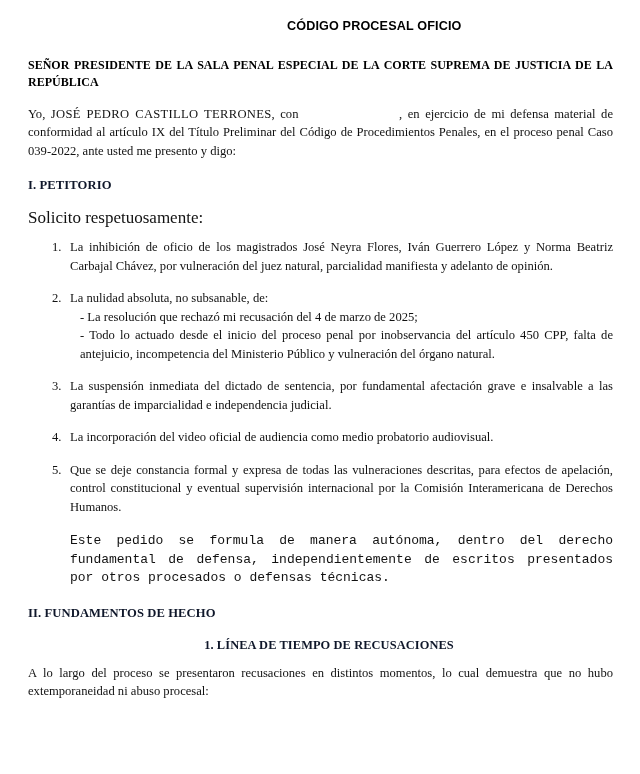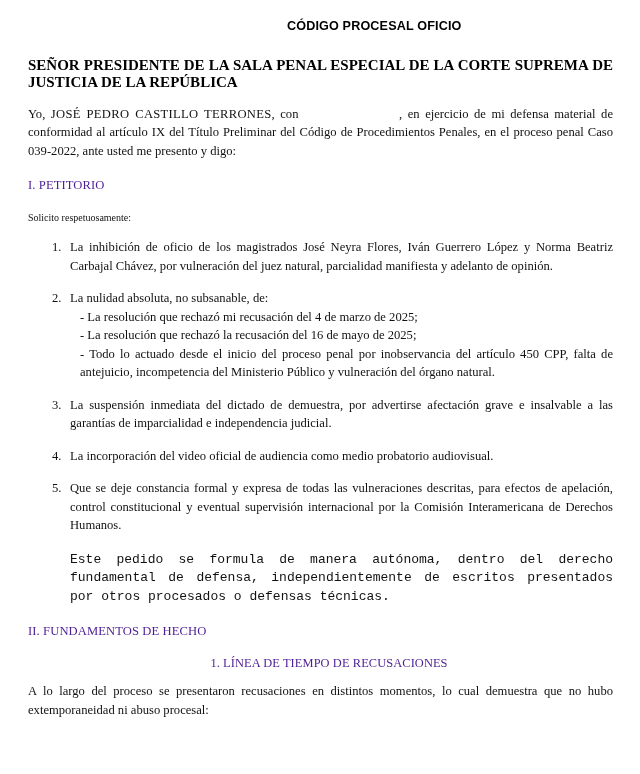--- a/index.html
+++ b/index.html
@@ -40,21 +40,21 @@
   }
   .title-block .last-line {
     text-align-last: left;
   }
 
   
   .addressee {
     margin: 19px 0 0 0;
     font-family: "Liberation Serif", "DejaVu Serif", serif;
     font-weight: bold;
-    font-size: 15px;
+    font-size: 12px;
     line-height: 17.5px;
     text-align: justify;
     text-align-last: left;
     color: #000000;
   }
 
   
   .body-par {
     margin: 13px 0 0 0;
     font-size: 12.6px;
@@ -73,34 +73,34 @@
     background: #ffffff;
   }
   strong.name {
     font-weight: normal;
     letter-spacing: 0.3px;
   }
 
   
   .section-heading {
     margin: 17px 0 0 0;
-    font-weight: normal;
+    font-weight: bold;
     font-size: 12.6px;
     line-height: 16px;
     letter-spacing: 0.1px;
-    color: #4c1d95;
+    color: #0f172a;
   }
   .section-heading.sub {
     margin: 16px 0 0 17px;
     font-size: 12.4px;
     text-align: center;
   }
   .lead-in {
     margin: 16px 0 0 0;
-    font-size: 10px;
+    font-size: 17px;
     line-height: 18px;
   }
 
   
   ol.petition {
     list-style: none;
     margin: 11px 0 0 0;
     padding: 0;
   }
   ol.petition > li {
@@ -177,28 +177,27 @@
     <li>
       <span class="num">1.</span>
       <span>La inhibición de oficio de los magistrados José Neyra Flores, Iván Guerrero López y Norma Beatriz Carbajal Chávez, por vulneración del juez natural, parcialidad manifiesta y adelanto de opinión.</span>
     </li>
 
     <li>
       <span class="num">2.</span>
       <span>La nulidad absoluta, no subsanable, de:</span>
       <ul class="dash-list">
         <li>- La resolución que rechazó mi recusación del 4 de marzo de 2025;</li>
-        <li>- La resolución que rechazó la recusación del 16 de mayo de 2025;</li>
         <li class="wrap">- Todo lo actuado desde el inicio del proceso penal por inobservancia del artículo 450 CPP, falta de antejuicio, incompetencia del Ministerio Público y vulneración del órgano natural.</li>
       </ul>
     </li>
 
     <li>
       <span class="num">3.</span>
-      <span>La suspensión inmediata del dictado de demuestra, por advertirse afectación grave e insalvable a las garantías de imparcialidad e independencia judicial.</span>
+      <span>La suspensión inmediata del dictado de sentencia, por fundamental afectación grave e insalvable a las garantías de imparcialidad e independencia judicial.</span>
     </li>
 
     <li>
       <span class="num">4.</span>
       <span>La incorporación del video oficial de audiencia como medio probatorio audiovisual.</span>
     </li>
 
     <li>
       <span class="num">5.</span>
       <span>Que se deje constancia formal y expresa de todas las vulneraciones descritas, para efectos de apelación, control constitucional y eventual supervisión internacional por la Comisión Interamericana de Derechos Humanos.</span>

